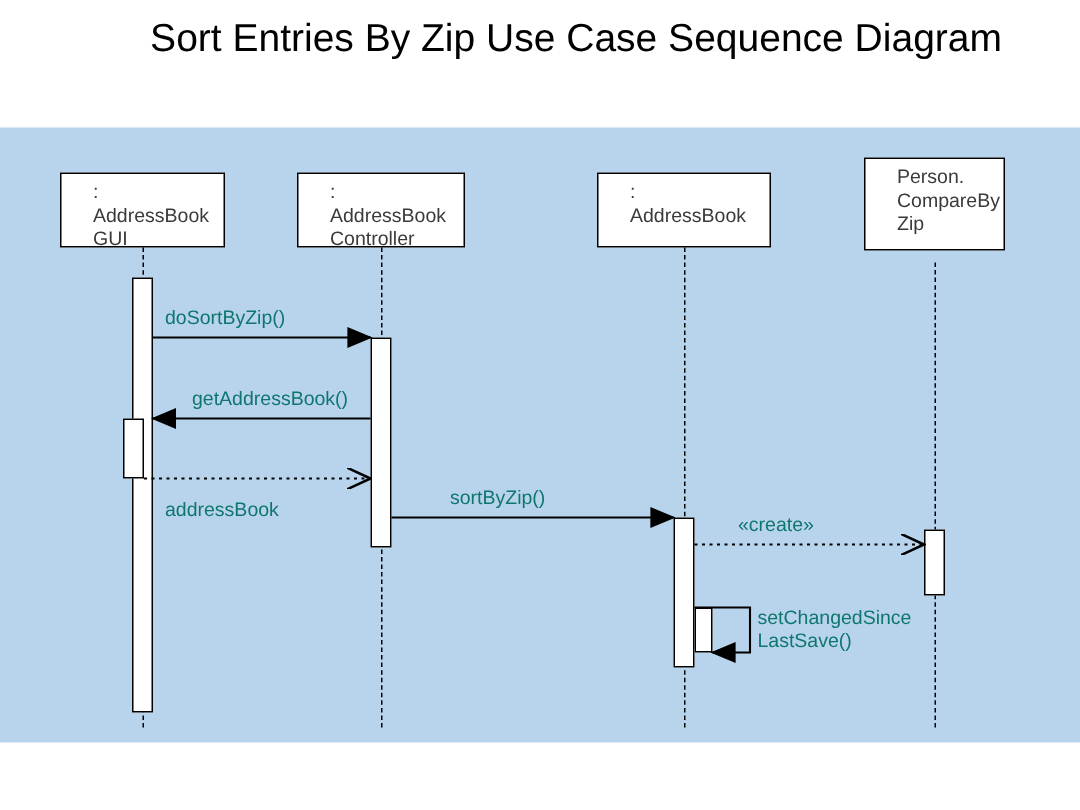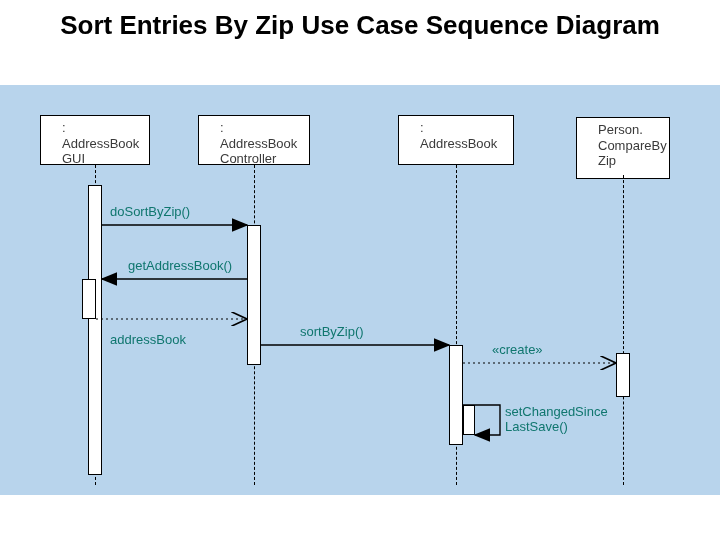--- a/index.html
+++ b/index.html
@@ -6,24 +6,24 @@
     margin: 0;
     padding: 0;
     width: 720px;
     height: 540px;
     font-family: Arial, sans-serif;
     background: #fff;
     position: relative;
     overflow: hidden;
   }
   .title {
-    text-align: center;
+    text-align: right;
     font-size: 26px;
-    font-weight: bold;
-    padding: 10px 40px 6px;
+    font-weight: normal;
+    padding: 10px 52px 6px;
     color: #000;
   }
   .canvas {
     position: absolute;
     left: 0;
     top: 85px;
     width: 720px;
     height: 410px;
     background: #b8d4ec;
   }
@@ -73,21 +73,21 @@
 <div class="canvas">
 
   <div class="obj" style="left:40px; top:30px; width:110px; height:50px; white-space:pre-line;">: AddressBook
 GUI</div>
 
   <div class="obj" style="left:198px; top:30px; width:112px; height:50px; white-space:pre-line;">: AddressBook
 Controller</div>
 
   <div class="obj" style="left:398px; top:30px; width:116px; height:50px; white-space:pre-line;">: AddressBook</div>
 
-  <div class="obj" style="left:576px; top:32px; width:94px; height:62px; white-space:pre-line;">Person.
+  <div class="obj" style="left:576px; top:20px; width:94px; height:62px; white-space:pre-line;">Person.
 CompareBy
 Zip</div>
 
   <div class="lifeline" style="left:95px;  top:80px;  height:320px;"></div>
   <div class="lifeline" style="left:254px; top:80px;  height:320px;"></div>
   <div class="lifeline" style="left:456px; top:80px;  height:320px;"></div>
   <div class="lifeline" style="left:623px; top:90px;  height:310px;"></div>
 
   <div class="bar" style="left:88px;  top:100px; width:14px; height:290px;"></div>
   <div class="bar" style="left:82px;  top:194px; width:14px; height:40px;"></div>

